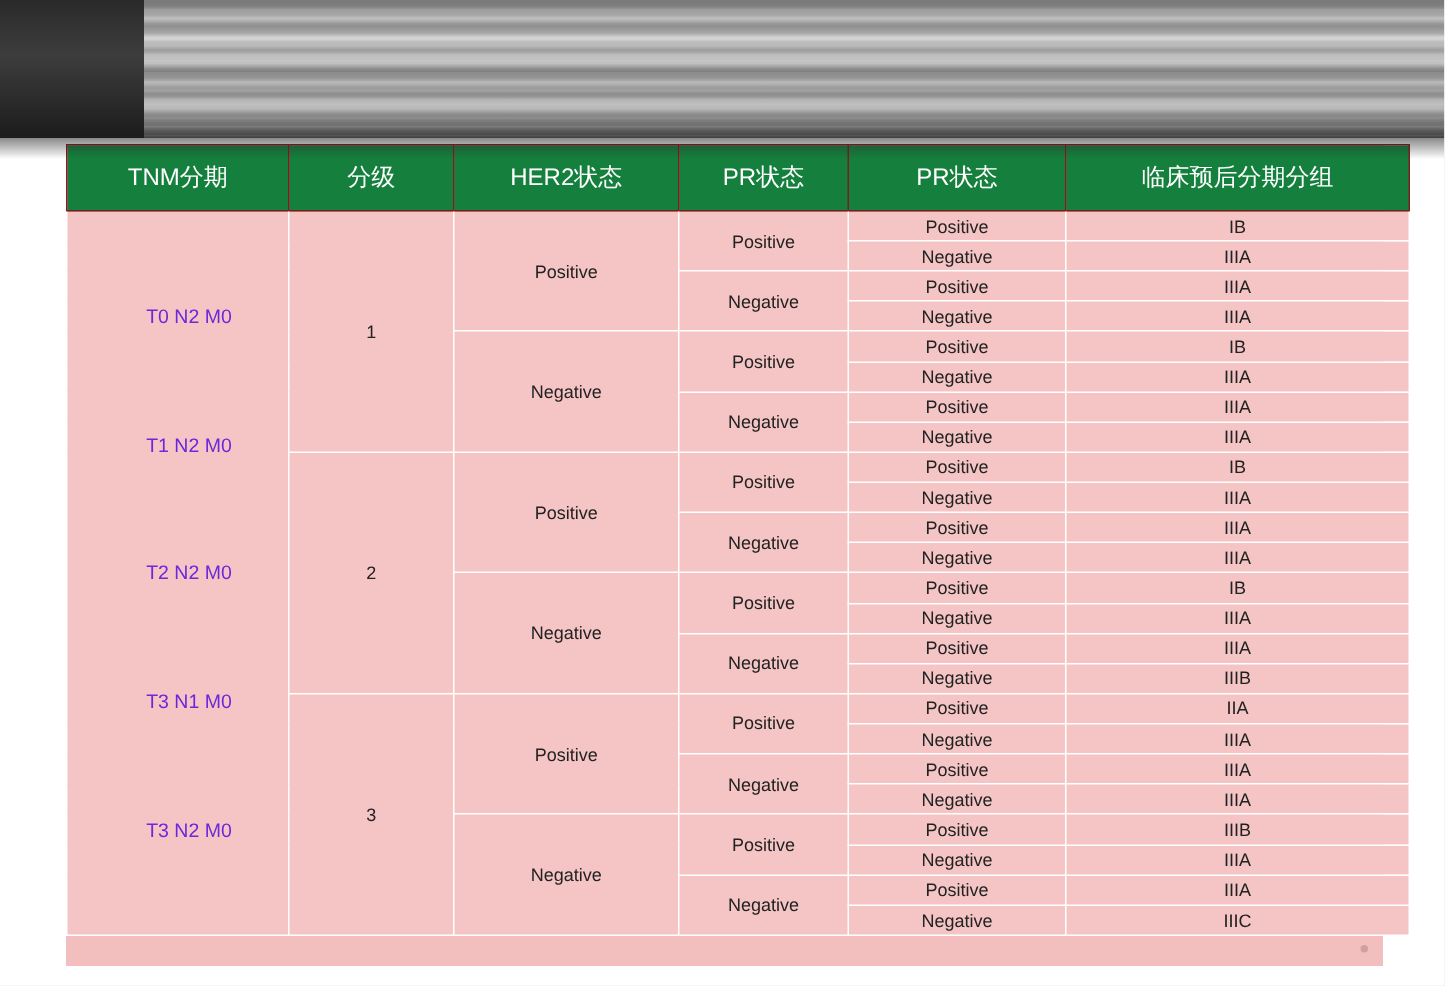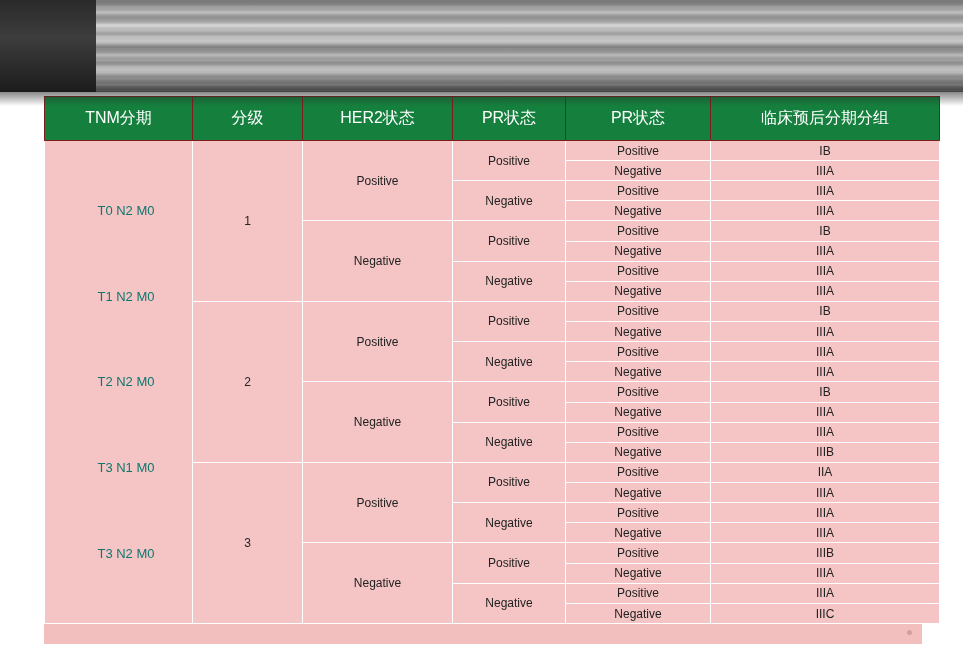--- a/index.html
+++ b/index.html
@@ -144,21 +144,21 @@
     flex-direction: column;
     justify-content: space-around;
     height: 100%;
     min-height: 480px;
     padding: 26px 0;
   }
   .tnm-list span {
     display: block;
     padding: 8px 0 8px 6px;
     font-size: 13px;
-    color: #0f766e;
+    color: #6d28d9;
   }
   .bottom-strip {
     position: absolute;
     left: 44px;
     top: 626px;
     width: 878px;
     height: 18px;
     background: #f3bebe;
   }
   .bottom-dot {

